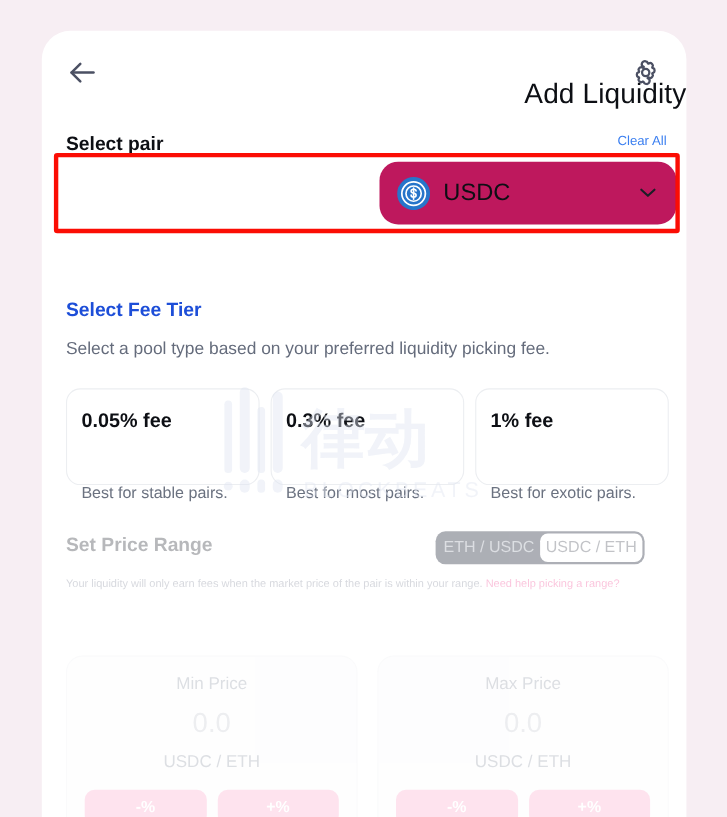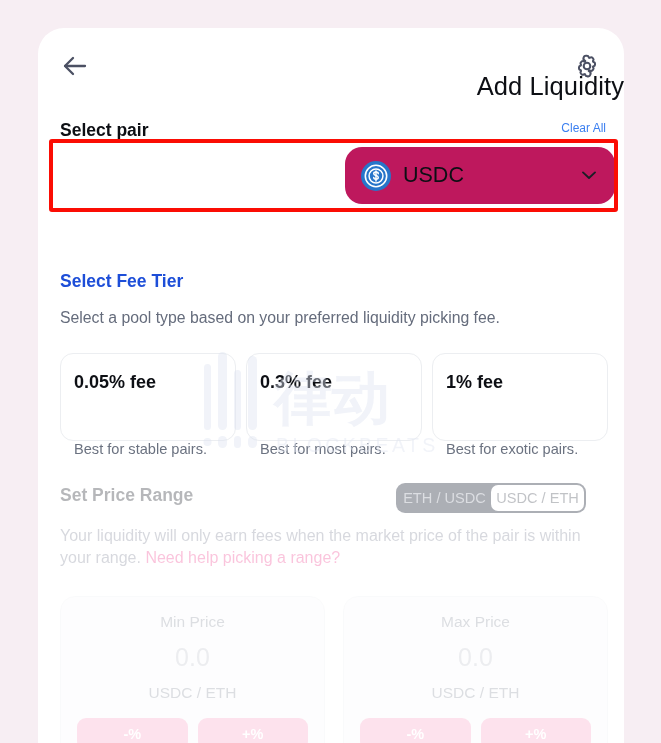--- a/index.html
+++ b/index.html
@@ -257,21 +257,21 @@
   }
   .toggle-option.active {
     background: #ffffff;
     color: #4c515c;
   }
   #price-range-description {
     position: absolute;
     left: 22px;
     top: 497px;
     width: 548px;
-    font-size: 16px;
+    font-size: 10px;
     line-height: 1.38;
     color: #8b90a0;
   }
   #price-range-help-link {
     color: #f2569b;
   }
 
   #price-inputs {
     position: absolute;
     left: 22px;

